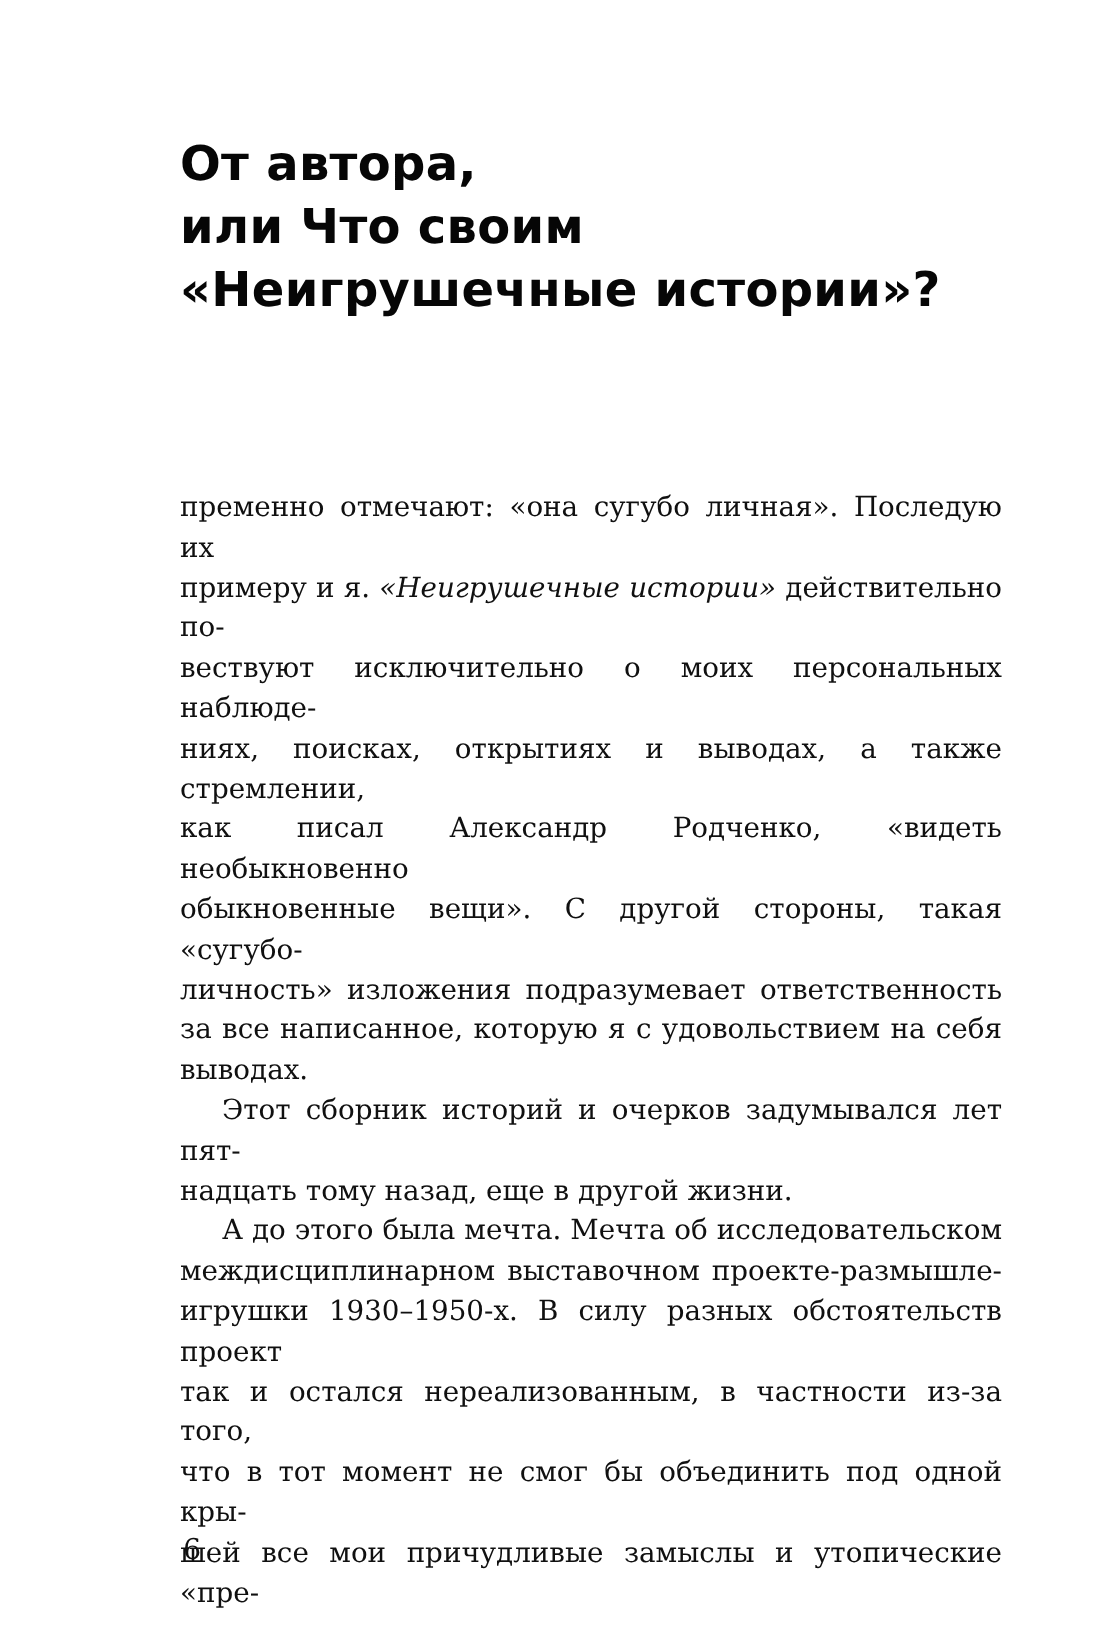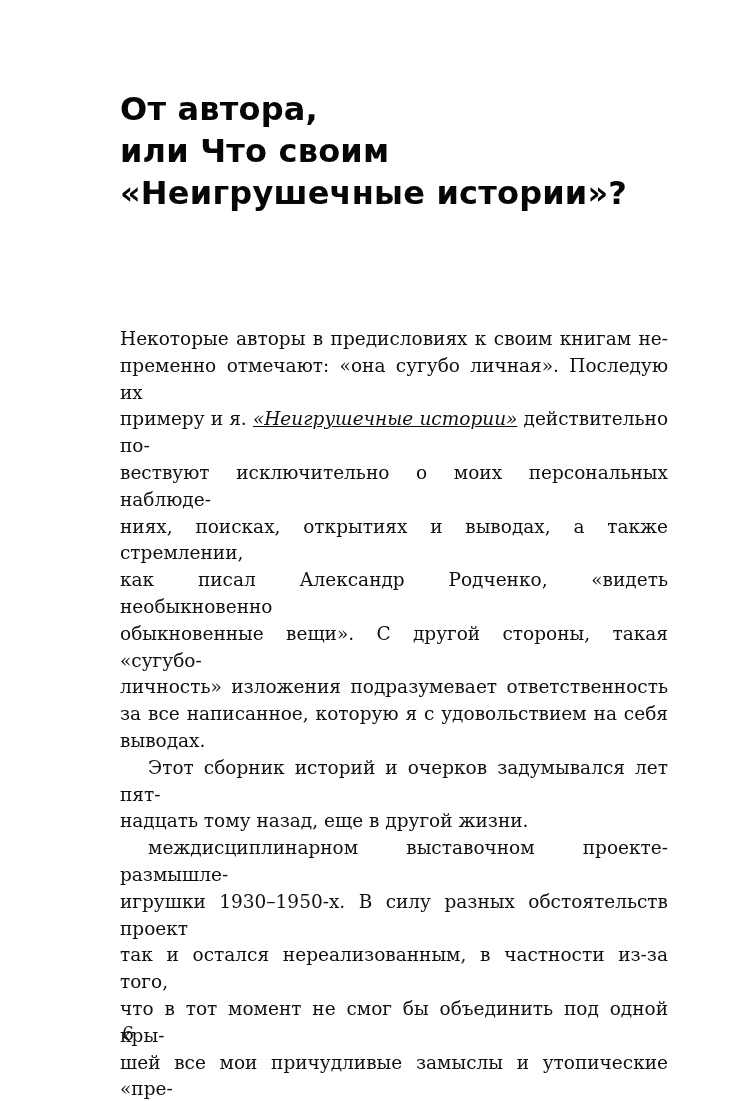--- a/index.html
+++ b/index.html
@@ -32,21 +32,21 @@
     color: #101010;
   }
   .para { margin: 0; }
   .line {
     text-align: justify;
     text-align-last: justify;
     min-height: 26.8px;
   }
   .line.last { text-align-last: left; }
   .para.indent .line:first-child { text-indent: 28px; }
-  .line em { font-style: italic; text-decoration: underline; }
+  .line em { font-style: italic; }
   .page-number {
     position: absolute;
     left: 122px;
     top: 1022px;
     font-size: 19px;
     color: #101010;
   }
 </style>
 </head>
 <body>
@@ -54,36 +54,36 @@
 <div class="page">
 
   <h1 class="heading">
     <div class="h-line">От автора,</div>
     <div class="h-line">или Что своим</div>
     <div class="h-line">«Неигрушечные истории»?</div>
   </h1>
 
   <div class="body-text" id="paragraphs">
       <div class="para">
-        <div class="line">Некоторые авторы в предисловиях к своим книгам не-</div>
         <div class="line">пременно отмечают: «она сугубо личная». Последую их</div>
         <div class="line"><span>примеру и я. </span><em>«Неигрушечные истории»</em><span> действительно по-</span></div>
         <div class="line">вествуют исключительно о моих персональных наблюде-</div>
         <div class="line">ниях, поисках, открытиях и выводах, а также стремлении,</div>
         <div class="line">как писал Александр Родченко, «видеть необыкновенно</div>
         <div class="line">обыкновенные вещи». С другой стороны, такая «сугубо-</div>
         <div class="line">личность» изложения подразумевает ответственность</div>
         <div class="line">за все написанное, которую я с удовольствием на себя</div>
         <div class="line last">выводах.</div>
       </div>
       <div class="para indent">
         <div class="line">Этот сборник историй и очерков задумывался лет пят-</div>
         <div class="line last">надцать тому назад, еще в другой жизни.</div>
       </div>
       <div class="para indent">
+        <div class="line">А до этого была мечта. Мечта об исследовательском</div>
         <div class="line">междисциплинарном выставочном проекте-размышле-</div>
         <div class="line">игрушки 1930–1950-х. В силу разных обстоятельств проект</div>
         <div class="line">так и остался нереализованным, в частности из-за того,</div>
         <div class="line">что в тот момент не смог бы объединить под одной кры-</div>
         <div class="line">шей все мои причудливые замыслы и утопические «пре-</div>
       </div>
     </div>
 
   <div class="page-number">6</div>
 

